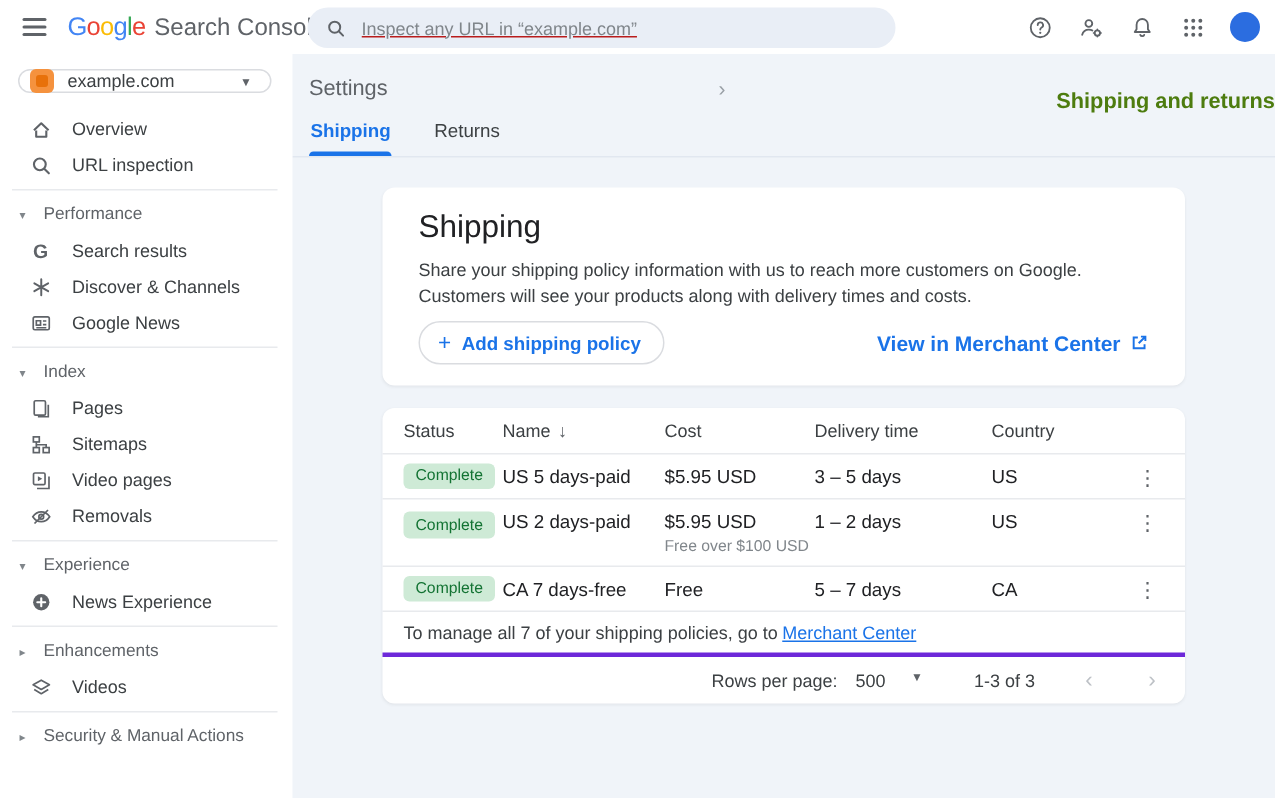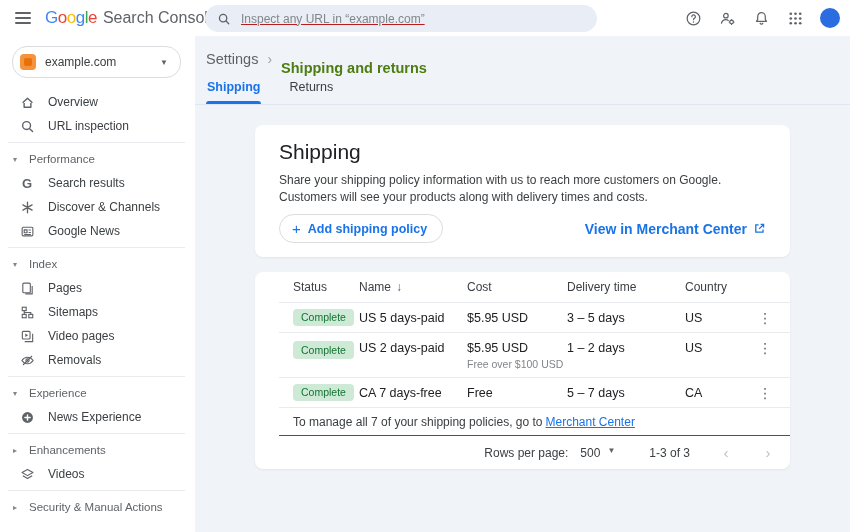--- a/index.html
+++ b/index.html
@@ -22,45 +22,45 @@
   .bar-icon { width:26px; height:26px; display:flex; align-items:center; justify-content:center; color:#5f6368; cursor:pointer; border-radius:50%; }
   .bar-icon svg { width:17px; height:17px; }
   .avatar { width:20px; height:20px; border-radius:50%; background:#2b6de0; margin-left:4px; cursor:pointer; }
 
   
   .shell { display:flex; height:496px; }
   .sidebar { width:195px; flex:none; background:#fff; padding-top:8px; overflow:hidden; }
   .main { flex:1; background:#f0f4f9; overflow:hidden; }
 
   
-  .prop-pill { margin:2px 14px 12px 12px; height:32px; border:1px solid #dadce0; border-radius:15px; background:#fff; display:flex; align-items:center; padding:0 12px 0 7px; gap:9px; cursor:pointer; }
+  .prop-pill { margin:2px 14px 12px 12px; height:16px; border:1px solid #dadce0; border-radius:15px; background:#fff; display:flex; align-items:center; padding:0 12px 0 7px; gap:9px; cursor:pointer; }
   .prop-icon { width:16px; height:16px; border-radius:4px; background:#f5923e; position:relative; flex:none; }
   .prop-icon::after { content:""; position:absolute; left:4px; top:4px; width:8px; height:8px; border-radius:2px; background:#e8710a; }
   .prop-label { font-size:12px; color:#3c4043; }
   .prop-caret { margin-left:auto; color:#5f6368; font-size:8px; }
   .nav-item { height:24px; display:flex; align-items:center; padding-left:19px; gap:13px; font-size:12px; color:#3c4043; cursor:pointer; white-space:nowrap; }
   .nav-item .nicon { width:16px; height:16px; color:#5f6368; display:flex; align-items:center; justify-content:center; flex:none; }
   .nav-item .nicon svg { width:15px; height:15px; }
   .section-hdr { height:24px; display:flex; align-items:center; padding-left:13px; gap:9px; font-size:11.5px; color:#5f6368; cursor:pointer; white-space:nowrap; }
   .section-hdr .chev { font-size:8px; color:#80868b; width:7px; }
   .sb-divider { height:1px; background:#e8eaed; margin:4px 10px 4px 8px; }
 
   
-  .crumbs { padding:13px 0 0 11px; height:33px; display:flex; align-items:center; gap:9px; font-size:14.5px; }
+  .crumbs { padding:13px 0 0 11px; height:33px; display:flex; align-items:center; gap:9px; font-size:14.5px;justify-content:space-between; }
   .crumb-parent { color:#5f6368; cursor:pointer; }
   .crumb-sep { color:#9aa0a6; font-size:14px; }
   .crumb-current { color:#4d7c0f; font-weight:700;margin-top:18px; }
   .tabs-row { margin-top:7px; padding-left:11px; border-bottom:1px solid #e1e7f0; display:flex; height:29px; }
   .tab { margin-right:27px; font-size:12.5px; padding:4px 1px 0; cursor:pointer; position:relative; color:#3c4043; font-weight:500; }
   .tab.active { color:#1a73e8; font-weight:700; }
   .tab.active::after { content:""; position:absolute; left:0; right:0; bottom:0; height:3px; border-radius:3px 3px 0 0; background:#1a73e8; }
 
   
   .content { padding-top:20px; }
-  .card { width:535px; margin:0 auto; background:#fff; border-radius:8px; box-shadow:0 1px 2px rgba(60,64,67,.08);padding-left:24px; }
+  .card { width:535px; margin:0 auto; background:#fff; border-radius:8px; box-shadow:0 1px 2px rgba(60,64,67,.08); }
   .card1 { padding:14px 24px 14px; }
   .card-title { font-size:21px; color:#202124; line-height:26px; font-weight:400; letter-spacing:0; }
   .card-desc { margin-top:7px; font-size:12px; color:#3c4043; line-height:16.5px; }
   .card-actions { margin-top:9px; display:flex; align-items:center; justify-content:space-between; }
   .add-btn { height:29px; border:1px solid #dadce0; border-radius:15px; background:#fff; color:#1a73e8; font-family:"Liberation Sans",sans-serif; font-size:12.5px; font-weight:700; display:flex; align-items:center; gap:7px; padding:0 15px 0 12px; cursor:pointer; }
   .add-btn .plus { font-size:15px; font-weight:400; line-height:1; }
   .merchant-link { color:#1a73e8; font-size:14px; font-weight:700; display:flex; align-items:center; gap:6px; cursor:pointer; text-decoration:none;margin-left:44px; }
   .merchant-link svg { width:13px; height:13px; }
 
   
@@ -70,23 +70,23 @@
   .th { display:flex; align-items:center; gap:5px; }
   .sort-arrow { color:#5f6368; font-size:12px; }
   .tbody .trow { border-top:1px solid #e8eaed; min-height:30px; font-size:12.5px; color:#202124; }
   .trow.tall { align-items:start; padding-top:7px; padding-bottom:7px; }
   .trow.tall .vcenter { margin-top:1px; }
   .badge { display:inline-block; background:#ceead6; color:#137333; font-size:10.5px; padding:2.5px 8px; border-radius:4px; line-height:1.2; }
   .cost-note { font-size:10.5px; color:#80868b; margin-top:3px; }
   .kebab { color:#5f6368; font-size:14px; text-align:center; cursor:pointer; line-height:1; }
   .table-note { border-top:1px solid #e8eaed; height:28px; display:flex; align-items:center; padding:0 14px; font-size:12px; color:#3c4043; gap:3px; }
   .table-note a { color:#1a73e8; text-decoration:underline; cursor:pointer; }
-  .pager { border-top:1px solid #6d28d9; height:34px; display:flex; align-items:center; justify-content:flex-end; padding-right:16px; font-size:12px; color:#3c4043; }
+  .pager { border-top:3px solid #6d28d9; height:34px; display:flex; align-items:center; justify-content:flex-end; padding-right:16px; font-size:12px; color:#3c4043; }
   .pager .rpp-label { color:#3c4043; }
-  .rpp-select { display:flex; gap:7px; margin-left:12px; cursor:pointer; }
+  .rpp-select { display:flex; gap:17px; margin-left:12px; cursor:pointer; }
   .rpp-caret { font-size:8px; color:#5f6368; }
   .pager .range { margin-left:34px; }
   .pg-btn { margin-left:30px; color:#bdc1c6; font-size:15px; cursor:default; width:12px; text-align:center; }
 </style>
 </head>
 <body>
 
 <div class="appbar">
   <div class="menu-btn">
     <div class="bars">

